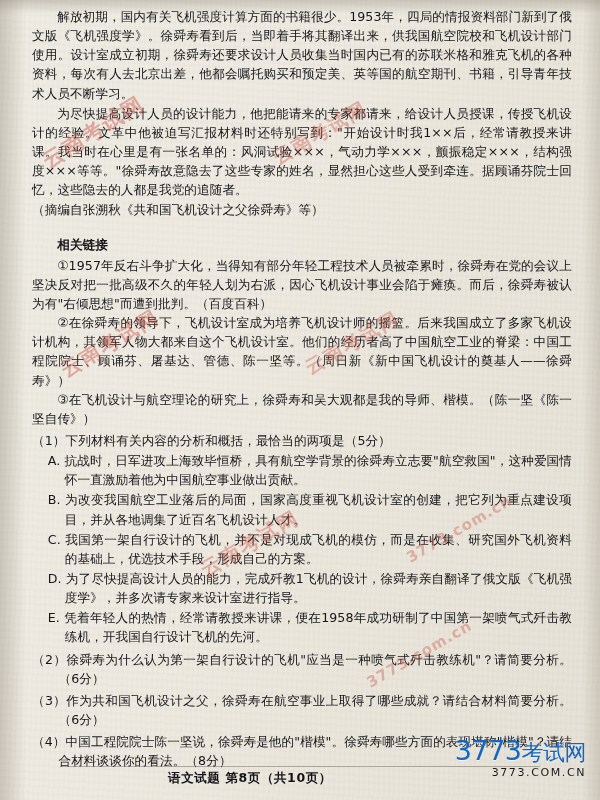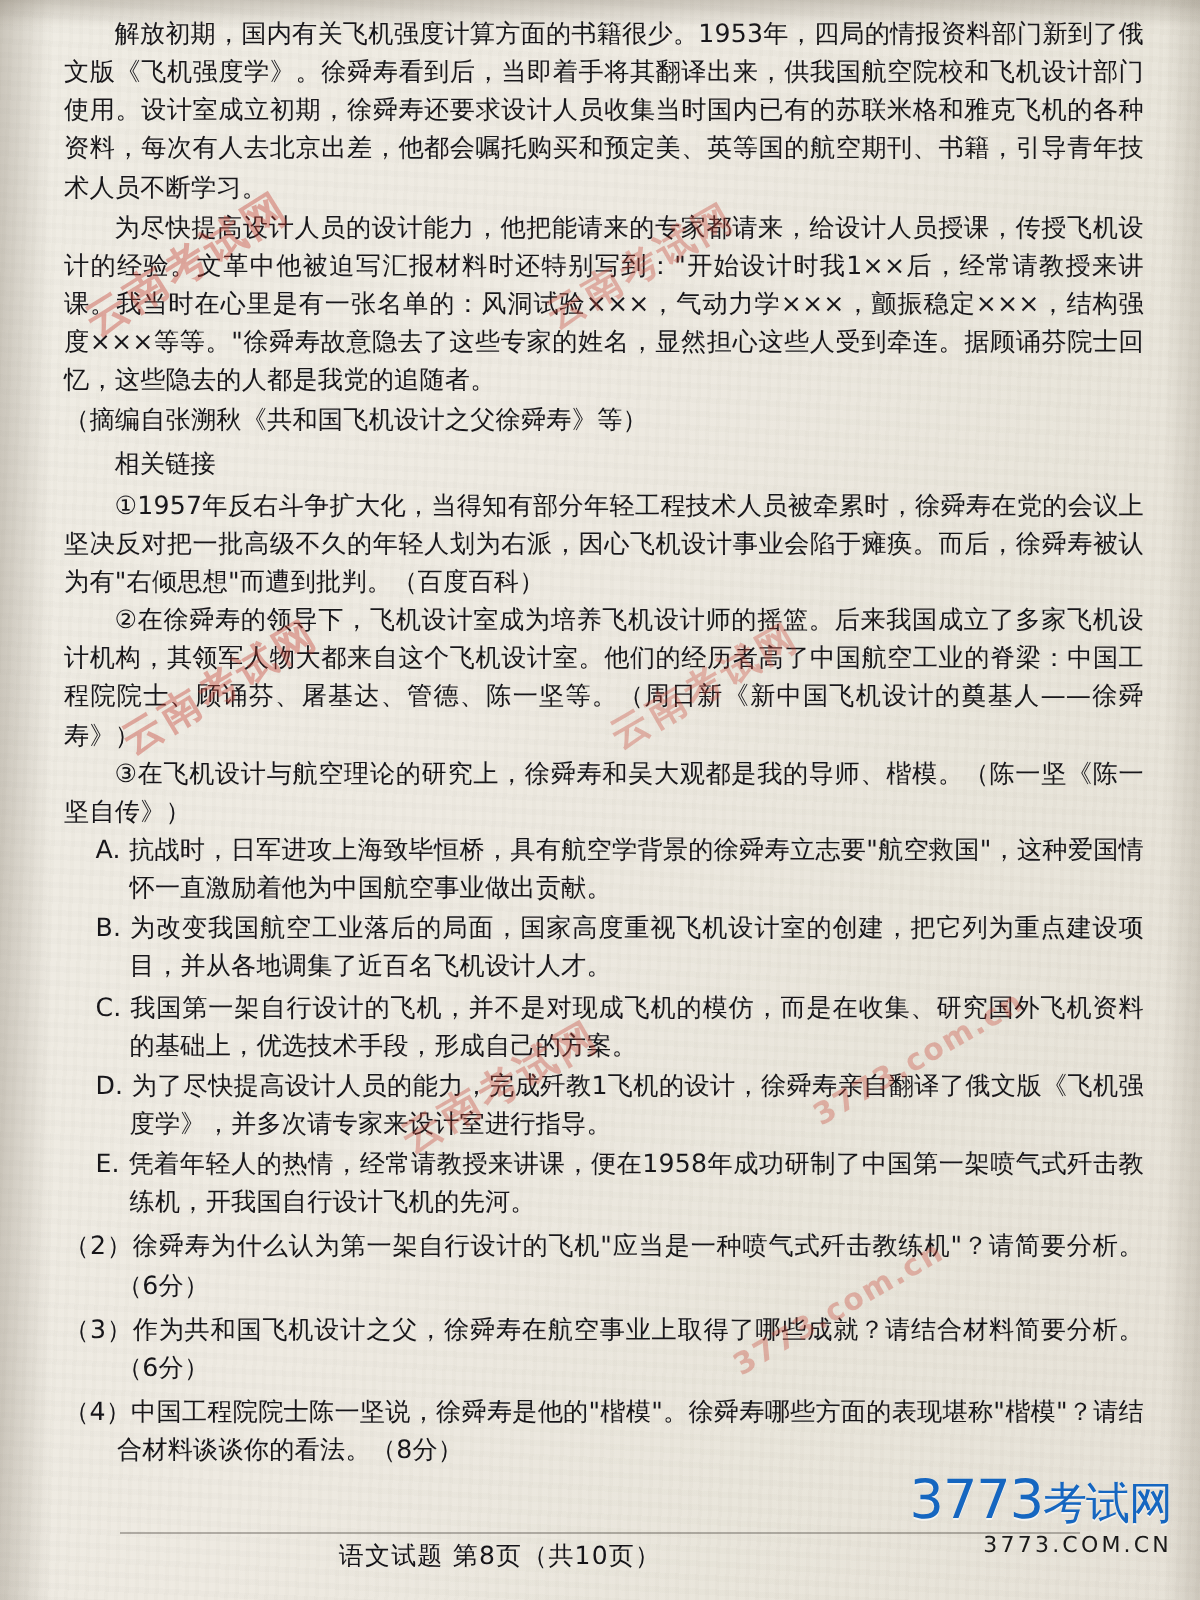--- a/index.html
+++ b/index.html
@@ -69,23 +69,24 @@
     text-justify: inter-ideograph;
   }
   .indent2 { text-indent: 2em; }
   .source {
     text-align: left;
     margin-top: 1px;
     margin-bottom: 2px;
     padding-right: 8px;
   }
   .section-title {
-    margin-top: 2px;
+    margin-top: 15px;
     margin-bottom: 2px;
     text-indent: 2em;
+    font-weight: bold;
   }
   .linkblock p { margin-bottom: 0px; }
   .q {
     margin-top: 3px;
   }
   .opt {
     padding-left: 2.6em;
     text-indent: -1.35em;
   }
   .opt-letter { }
@@ -155,20 +156,21 @@
 
   .footer {
     position: absolute;
     left: 0;
     top: 770px;
     width: 500px;
     text-align: center;
     font-size: 12.5px;
     color: #141318;
     letter-spacing: 0.6px;
+    font-weight: bold;
   }
   .footer-rule {
     position: absolute;
     left: 60px;
     top: 766px;
     width: 480px;
     height: 0;
     border-top: 1px solid rgba(60,55,50,0.35);
   }
 
@@ -211,20 +213,21 @@
     <p class="source">（摘编自张溯秋《共和国飞机设计之父徐舜寿》等）</p>
 
     <p class="section-title">相关链接</p>
     <div class="linkblock">
       <p class="indent2">①1957年反右斗争扩大化，当得知有部分年轻工程技术人员被牵累时，徐舜寿在党的会议上坚决反对把一批高级不久的年轻人划为右派，因心飞机设计事业会陷于瘫痪。而后，徐舜寿被认为有"右倾思想"而遭到批判。（百度百科）</p>
       <p class="indent2">②在徐舜寿的领导下，飞机设计室成为培养飞机设计师的摇篮。后来我国成立了多家飞机设计机构，其领军人物大都来自这个飞机设计室。他们的经历者高了中国航空工业的脊梁：中国工程院院士、顾诵芬、屠基达、管德、陈一坚等。（周日新《新中国飞机设计的奠基人——徐舜寿》）</p>
       <p class="indent2">③在飞机设计与航空理论的研究上，徐舜寿和吴大观都是我的导师、楷模。（陈一坚《陈一坚自传》）</p>
     </div>
 
     <div>
+      <p class="q q-hang"><span>（1）</span><span>下列材料有关内容的分析和概括，最恰当的两项是（5分）</span></p>
       <p class="opt"><span class="opt-letter">A.</span> <span>抗战时，日军进攻上海致毕恒桥，具有航空学背景的徐舜寿立志要"航空救国"，这种爱国情怀一直激励着他为中国航空事业做出贡献。</span></p>
       <p class="opt"><span class="opt-letter">B.</span> <span>为改变我国航空工业落后的局面，国家高度重视飞机设计室的创建，把它列为重点建设项目，并从各地调集了近百名飞机设计人才。</span></p>
       <p class="opt"><span class="opt-letter">C.</span> <span>我国第一架自行设计的飞机，并不是对现成飞机的模仿，而是在收集、研究国外飞机资料的基础上，优选技术手段，形成自己的方案。</span></p>
       <p class="opt"><span class="opt-letter">D.</span> <span>为了尽快提高设计人员的能力，完成歼教1飞机的设计，徐舜寿亲自翻译了俄文版《飞机强度学》，并多次请专家来设计室进行指导。</span></p>
       <p class="opt"><span class="opt-letter">E.</span> <span>凭着年轻人的热情，经常请教授来讲课，便在1958年成功研制了中国第一架喷气式歼击教练机，开我国自行设计飞机的先河。</span></p>
     </div>
 
     <p class="q q-hang"><span>（2）</span><span>徐舜寿为什么认为第一架自行设计的飞机"应当是一种喷气式歼击教练机"？请简要分析。（6分）</span></p>
     <p class="q q-hang"><span>（3）</span><span>作为共和国飞机设计之父，徐舜寿在航空事业上取得了哪些成就？请结合材料简要分析。（6分）</span></p>
     <p class="q q-hang"><span>（4）</span><span>中国工程院院士陈一坚说，徐舜寿是他的"楷模"。徐舜寿哪些方面的表现堪称"楷模"？请结合材料谈谈你的看法。（8分）</span></p>

